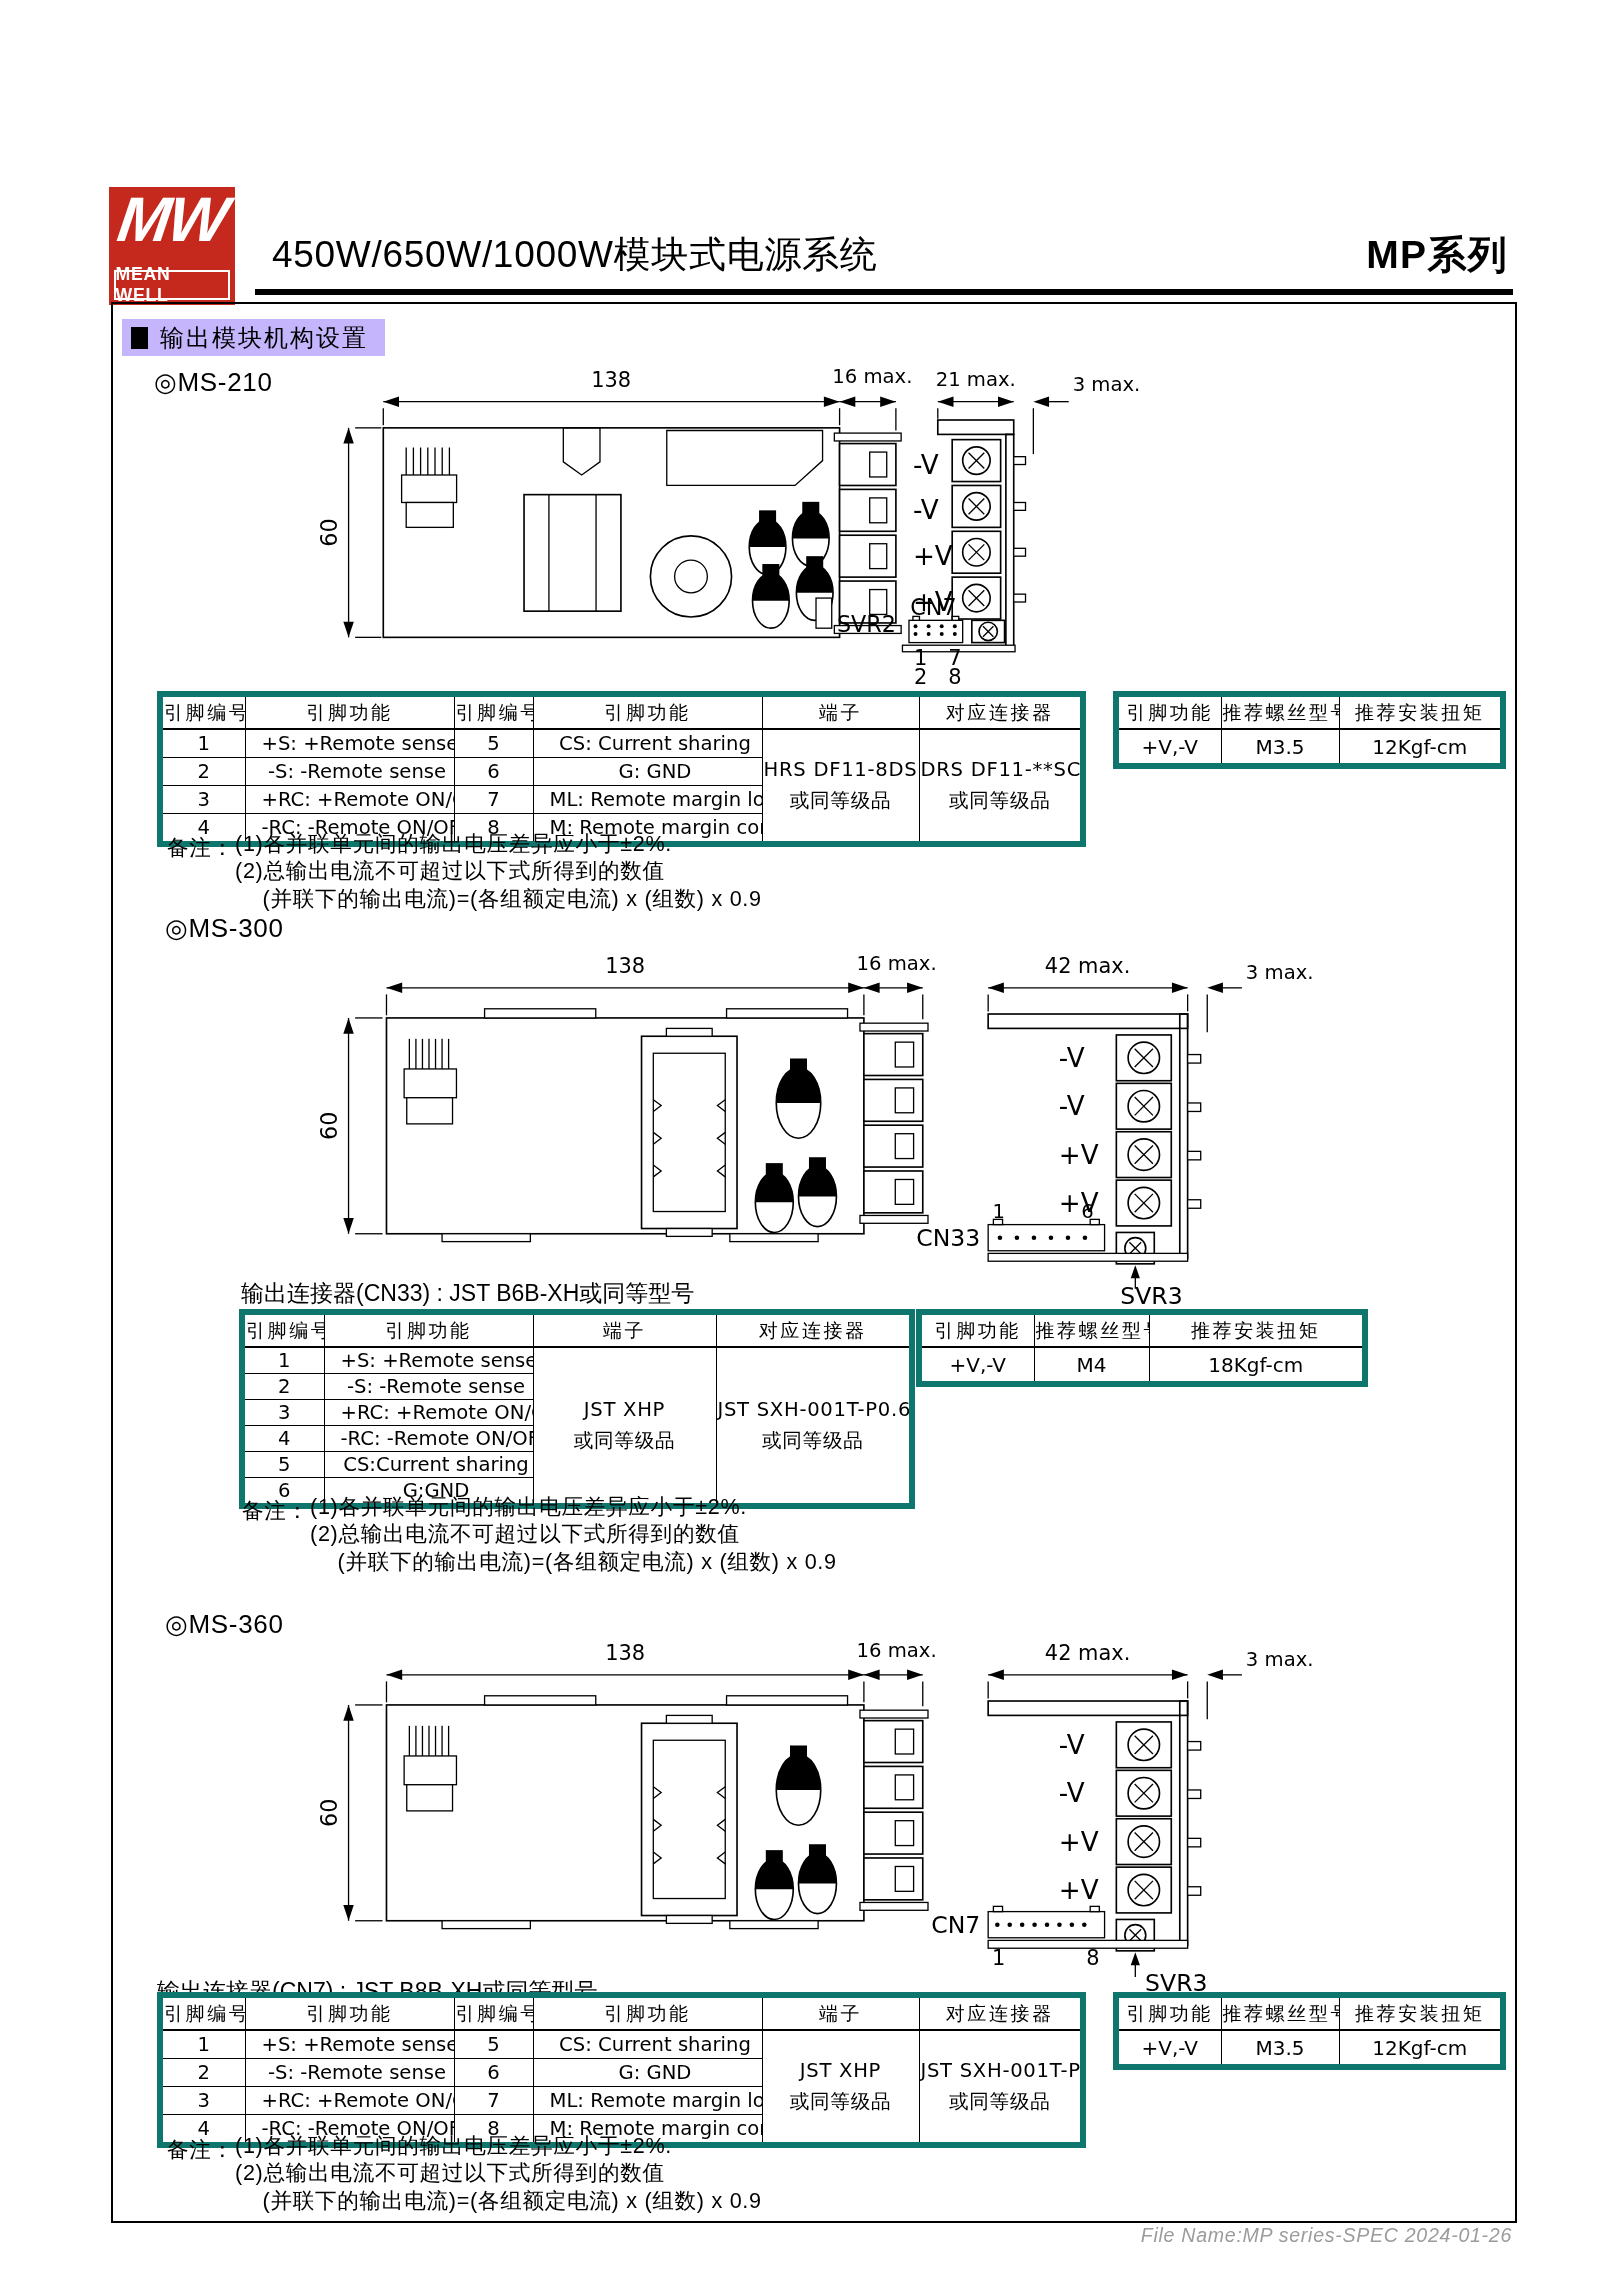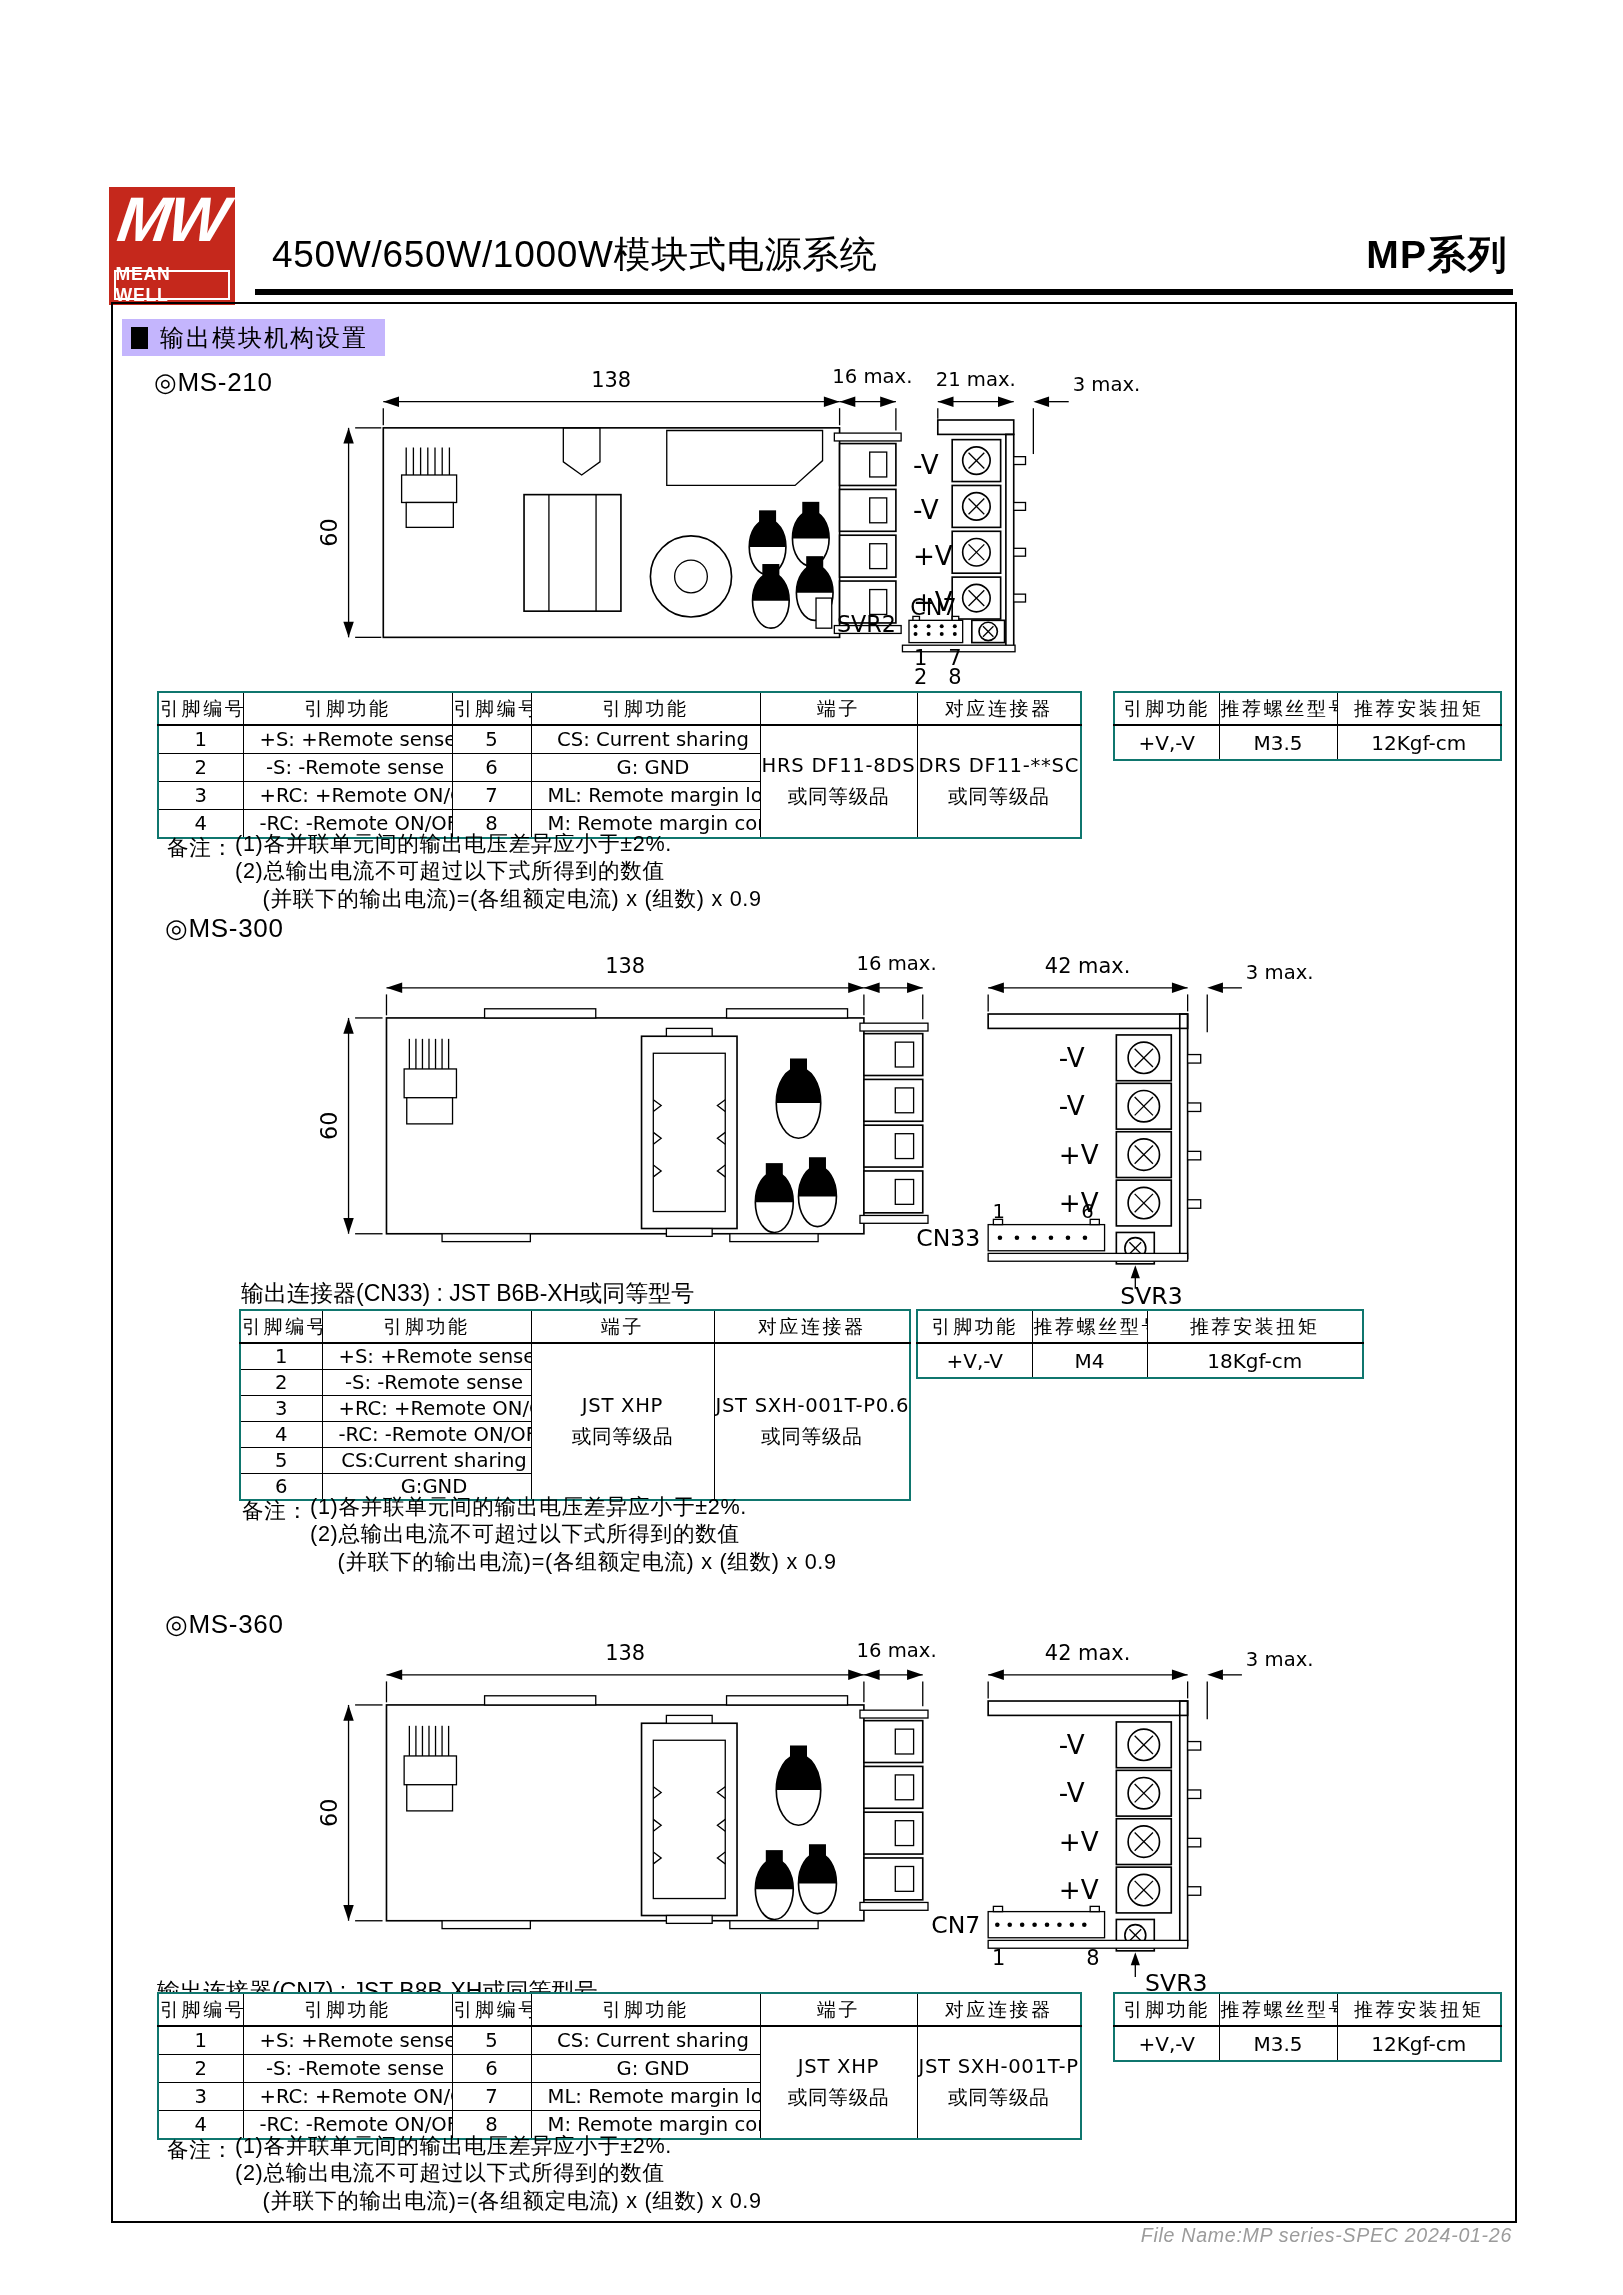--- a/index.html
+++ b/index.html
@@ -26,21 +26,21 @@
   .doc-series{top:228px;right:115px;font-size:39px;font-weight:bold;letter-spacing:1.3px;margin-left:48px;}
   .head-rule{left:255px;top:289px;width:1258px;height:5.9px;background:#000;}
   .content-frame{left:111px;top:302px;width:1402px;height:1917px;border:2px solid #000;}
   .section-hd{left:122px;top:319px;height:37px;background:#c4b5fd;display:flex;
               align-items:center;padding:0 17px 0 9.2px;font-size:24px;letter-spacing:2px;}
   .section-hd .sq{width:17px;height:22px;background:#000;margin-right:11.8px;}
   .mod-name{font-size:26px;letter-spacing:0.7px;}
   .conn-title{font-size:23px;white-space:nowrap;}
   
   table{border-collapse:collapse;table-layout:fixed;position:absolute;background:#fff;}
-  .ptable{border:2px solid #0f766e;}
+  .ptable{border:6px solid #0f766e;}
   .ptable th,.ptable td{border:1.3px solid #000;text-align:center;font-weight:normal;
       font-family:"DejaVu Sans",sans-serif;overflow:hidden;white-space:nowrap;}
   .ptable th{font-size:19px;letter-spacing:2.6px;height:29px;border-bottom:2px solid #000;}
   .ptable td{font-size:19.6px;}
   .ta td{height:25px;}
   .tb td{height:22px;}
   .st td{height:31px;font-size:20px;margin-top:26px;}
   .fn{text-align:right;padding-left:16px;letter-spacing:0;}
   .tm{font-size:20px;line-height:1.55;letter-spacing:0.7px;}
   

